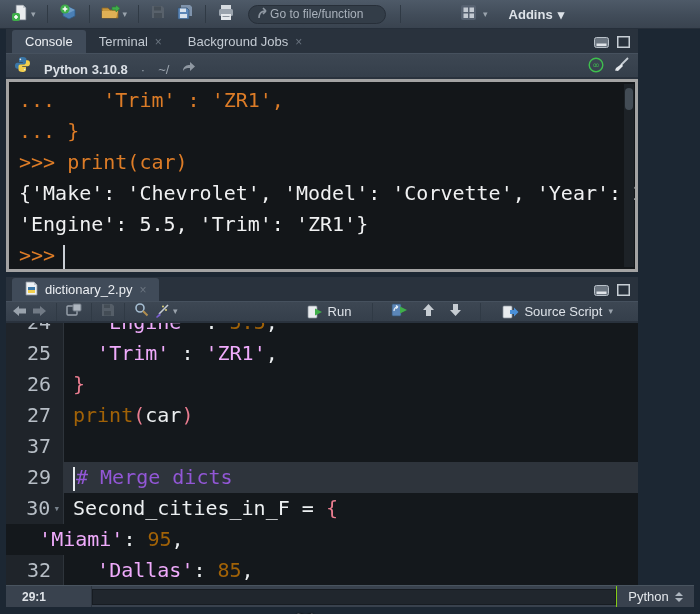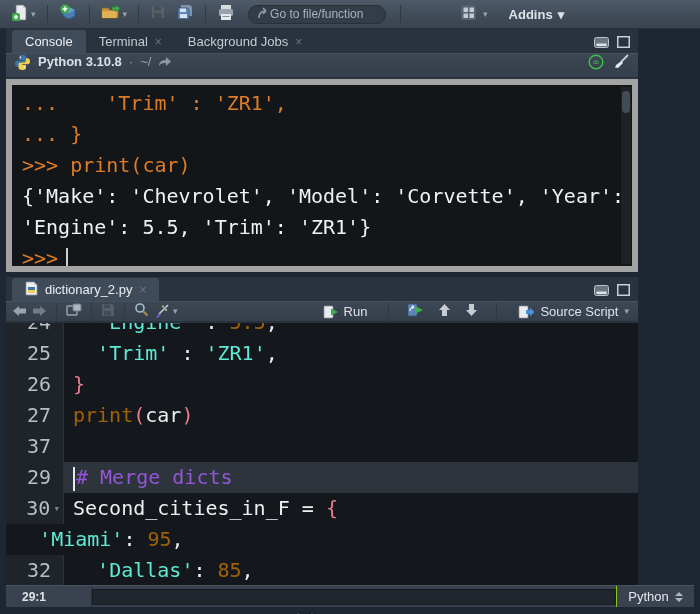--- a/index.html
+++ b/index.html
@@ -27,56 +27,56 @@
 
   .tabbar { height:24px; background:#29323d; display:flex; align-items:flex-end; padding-left:6px; position:relative; }
   .tab { display:flex; align-items:center; gap:7px; padding:0 13px; height:23px;
          font-size:13px; color:#c3cad2; cursor:default; }
   .tab.active { background:#404b59; color:#ebeef2; border-radius:3px 3px 0 0; }
   .tab-close { color:#6b7580; font-size:12px; }
   .winctl { position:absolute; right:8px; top:5px; display:flex; gap:8px; align-items:center; }
 
   .subbar { height:25px; background:linear-gradient(180deg,#3d4753,#353f4b);
     border-top:1px solid #46515e; border-bottom:1px solid #2a323d;
-    display:flex; align-items:flex-start; padding:0 8px; gap:7px; position:relative; }
+    display:flex; align-items:flex-end; padding:0 8px; gap:13px; position:relative; }
   .subbar .rt-label { font-size:13px; font-weight:bold; color:#dbe0e6; }
   .subbar .rt-dim { font-size:13px; color:#9aa3ad; }
   .subbar-right { position:absolute; right:8px; display:flex; gap:9px; align-items:center; }
 
   
   .console-out { position:absolute; top:50px; bottom:0; left:0; right:0; background:#131619;
-    border:6px solid #a3a3a3; overflow:hidden; padding:3px 0 0 10px;
+    border:3px solid #a3a3a3; overflow:hidden; padding:3px 0 0 10px;
     font-family:"DejaVu Sans Mono", monospace; font-size:20px; line-height:31px; }
   .con-line { white-space:pre; }
   .con-in  { color:#dd7c27; }
   .con-out-line { color:#f0f1f2; }
   .con-cursor { display:inline-block; width:2px; height:24px; background:#c9ced4;
     vertical-align:middle; margin-left:8px; }
   .v-scroll { position:absolute; top:2px; right:1px; bottom:2px; width:10px; background:#1d2227; }
   .v-scroll .thumb { position:absolute; top:4px; left:1px; width:8px; height:22px;
     background:#434c55; border-radius:4px; }
 
   
   .ed-toolbar { height:21px; background:linear-gradient(180deg,#3d4753,#353f4b);
     border-top:1px solid #46515e; border-bottom:1px solid #2a323d;
     display:flex; align-items:center; padding:0 6px; gap:5px; position:relative; }
-  .ed-toolbar-right { position:absolute; right:6px; display:flex; align-items:center; gap:14px; }
+  .ed-toolbar-right { position:absolute; right:22px; display:flex; align-items:center; gap:14px; }
   .tb-label { font-size:13px; color:#dde2e8; }
 
   
   .code-area { position:absolute; top:46px; bottom:0; left:0; right:0; overflow:hidden;
     background:#14181c; font-family:"DejaVu Sans Mono", monospace; font-size:20px; line-height:31px; }
   .code-row { display:flex; height:31px; }
   .code-row.clipped { margin-top:-16px; }
   .gutter { width:58px; background:#1f242a; border-right:1px solid #2e343b; color:#b7bec6;
     display:flex; justify-content:flex-end; align-items:center; padding-right:12px; gap:3px; flex:none; }
   .fold { color:#78828c; font-size:11px; margin-right:-9px; }
   .code-text { flex:1; white-space:pre; padding-left:9px; color:#eceff1; }
   .code-row.current .code-text { background:#2e343c; }
-  .tok-str { color:#5eead4; }
+  .tok-str { color:#f0abfc; }
   .tok-punc { color:#ea7d90; }
   .tok-fn { color:#a16207; }
   .tok-plain { color:#eceff1; }
   .tok-comment { color:#9257d6; }
   .tok-num { color:#a16207; }
   .editor-caret { display:inline-block; width:2px; height:24px; background:#e8ecef;
     vertical-align:middle; margin-right:1px; }
 
   .ibeam { position:absolute; left:288px; top:336px; filter:drop-shadow(0 0 1px #000); }
 

